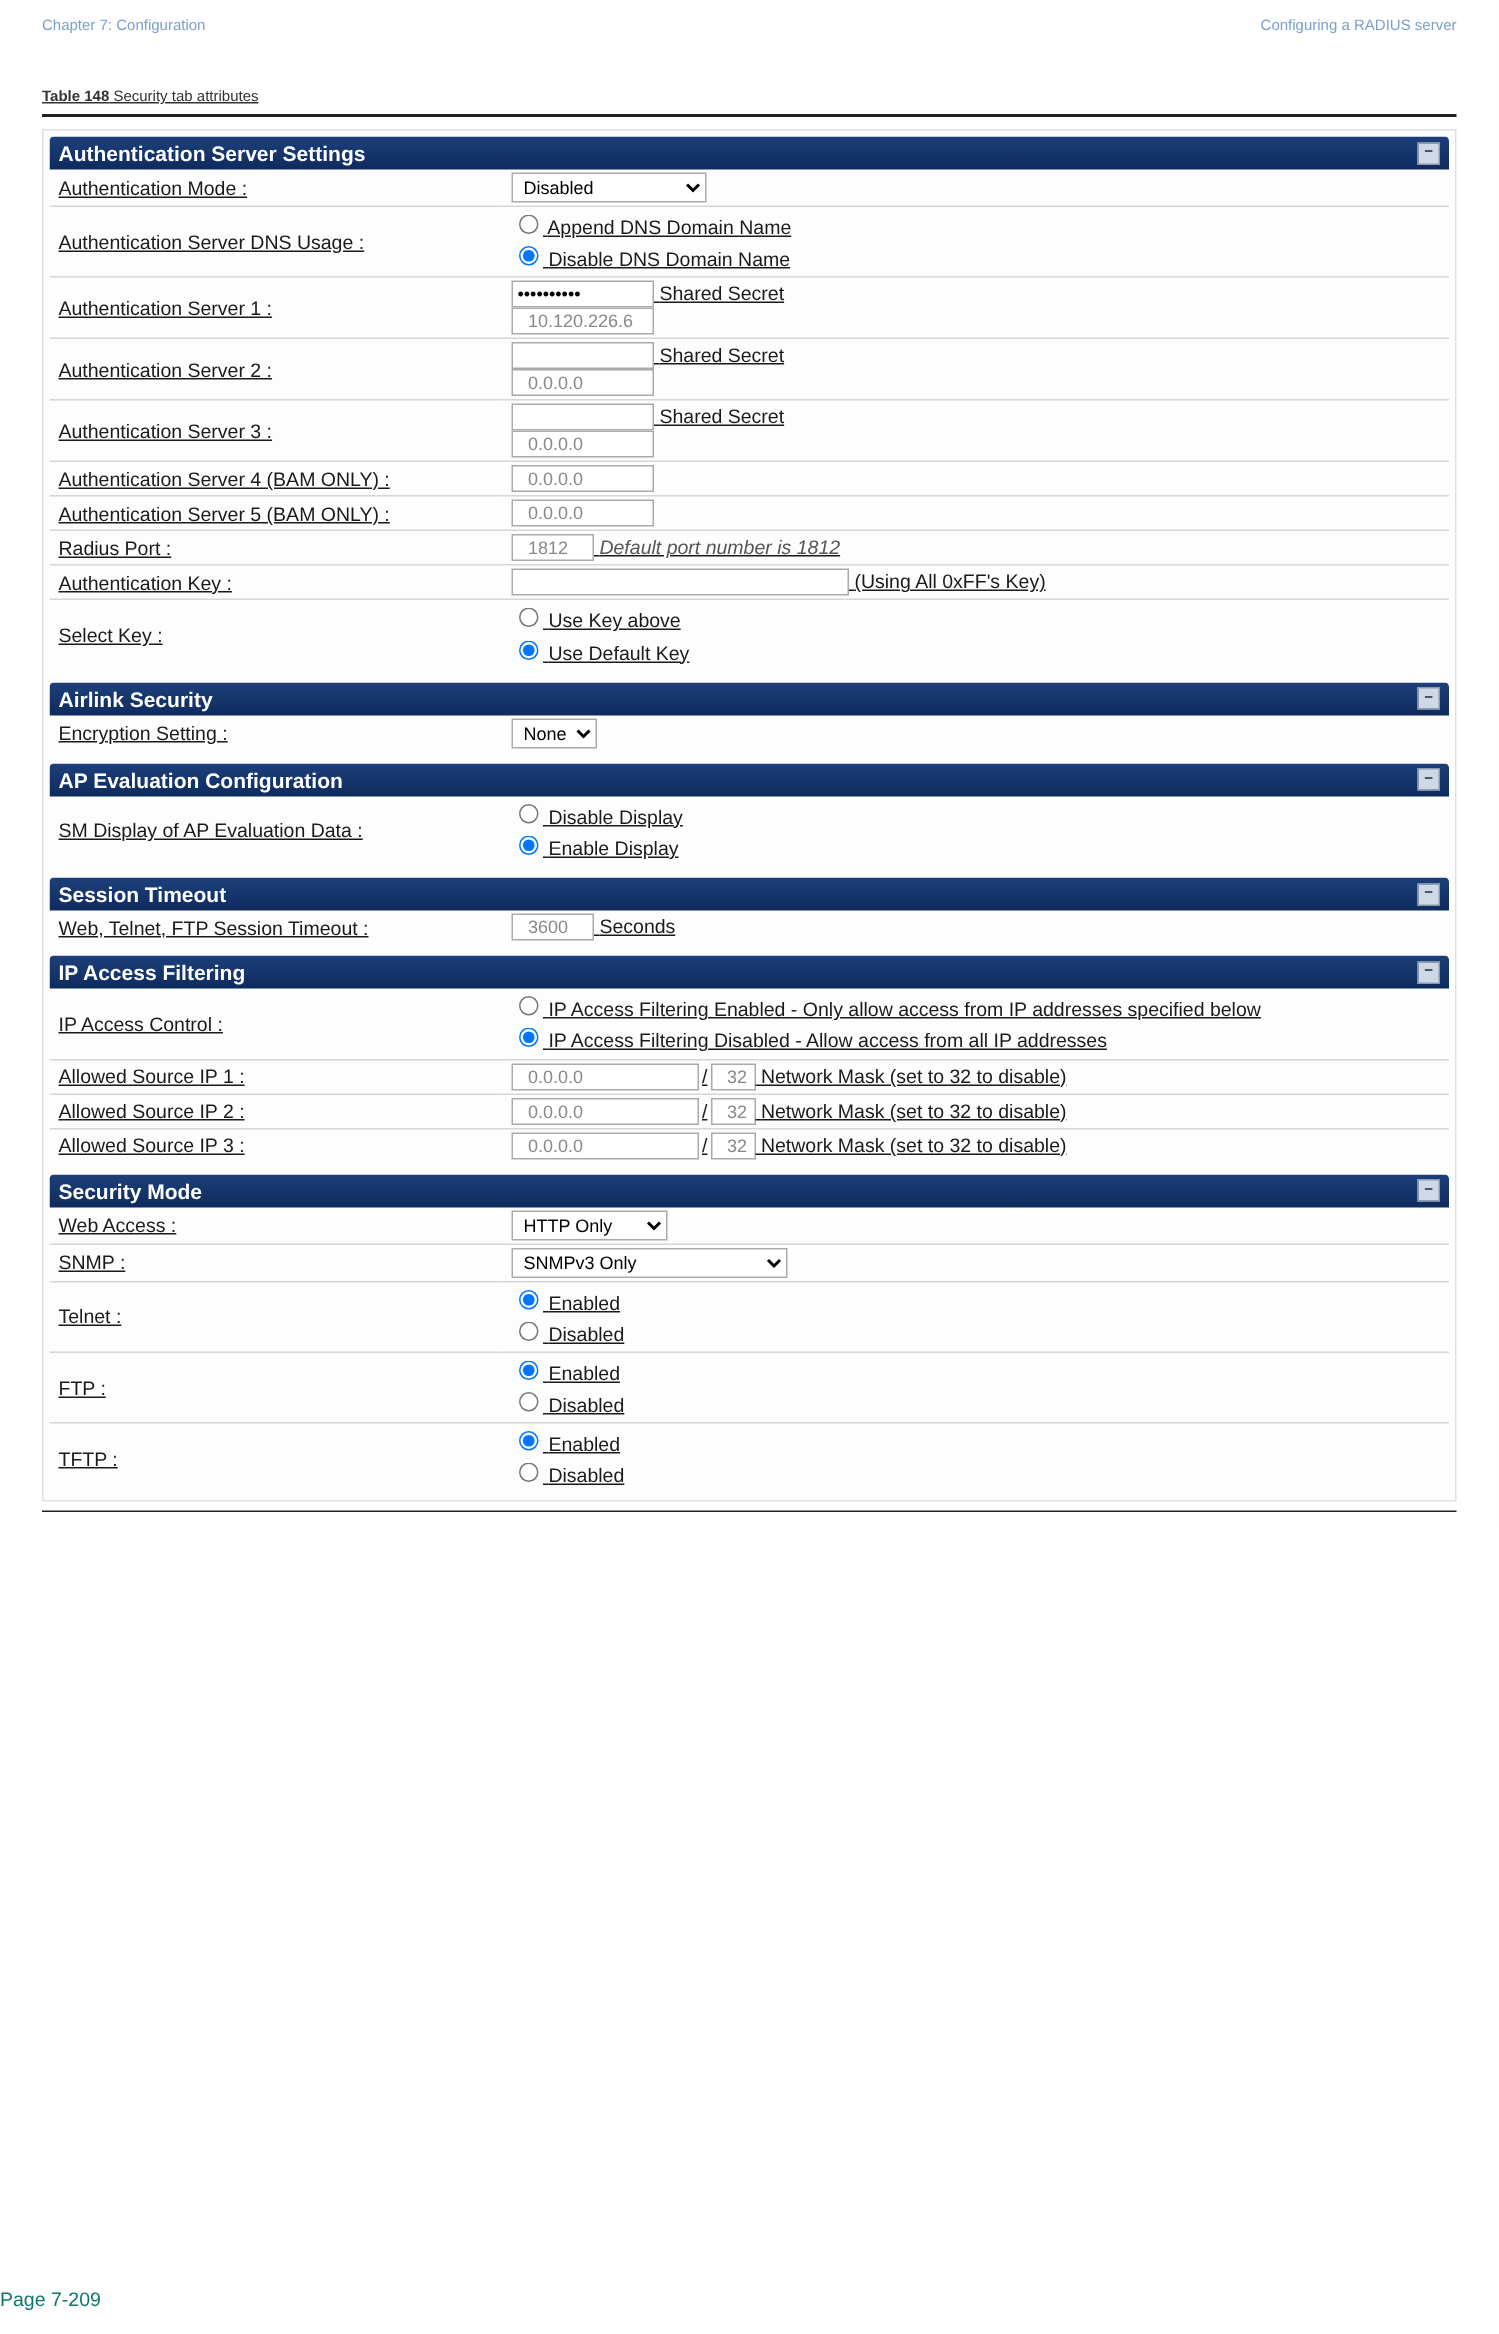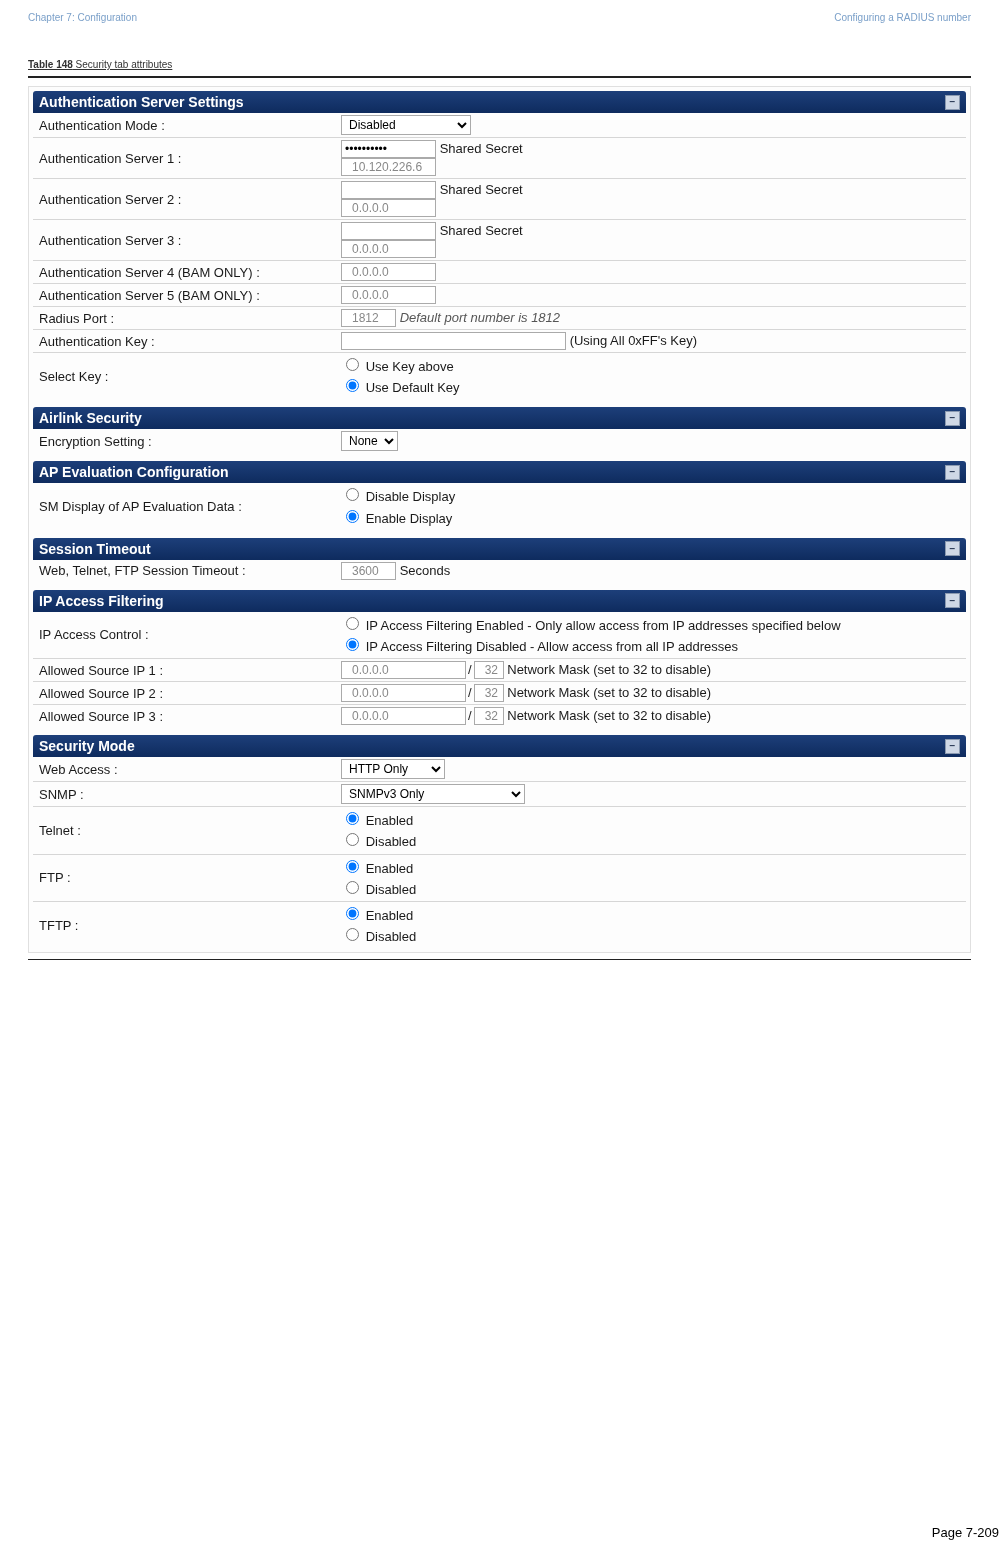--- a/index.html
+++ b/index.html
@@ -74,57 +74,58 @@
   table.form {
     width: 100%;
     border-collapse: collapse;
     font-size: 13px;
     color: #1a1a1a;
   }
   table.form td {
     padding: 2px 6px;
     vertical-align: middle;
     border-top: 1px solid #d6d6d6;
+    text-decoration: underline;
   }
   table.form tr:first-child td { border-top: none; }
   td.lbl { width: 290px; }
   select, input[type=text], input[type=password] {
     font-family: Arial, Helvetica, sans-serif;
     font-size: 12px;
     border: 1px solid #aaa;
     padding: 1px 3px;
     background: #fff;
     box-sizing: border-box;
   }
   input.placeholder { color: #888; padding-left: 10px; }
   .radio-line { display: block; line-height: 1.4; }
   .italic { font-style: italic; color: #555; }
   .footer {
     position: absolute;
     bottom: 16px;
     left: 0;
     right: 0;
-    text-align: right;
-    color: #000000;
+    text-align: left;
+    color: #0f766e;
     font-size: 13px;
   }
   .slash { padding: 0 2px; }
   input.tiny { width: 30px; }
   input.small { width: 95px; }
   input.med { width: 125px; }
   input.port { width: 55px; }
   input.wide { width: 225px; }
   input.sess { width: 55px; }
 </style>
 </head>
 <body>
 
 <div class="page-header">
   <span>Chapter 7:  Configuration</span>
-  <span>Configuring a RADIUS number</span>
+  <span>Configuring a RADIUS server</span>
 </div>
 
 <div class="content">
   <p class="table-title">
     <span class="bold">Table 148</span><span> Security tab attributes</span>
   </p>
   <hr class="hr-thick">
 
   <div class="panel-wrap">
 
@@ -137,20 +138,27 @@
         <tbody>
             <tr>
           <td class="lbl">Authentication Mode :</td>
           <td>
             <select style="width:130px">
               <option>Disabled</option>
             </select>
           </td>
         </tr>
         <tr>
+          <td class="lbl">Authentication Server DNS Usage :</td>
+          <td>
+            <span class="radio-line"><input type="radio" style=""> <span>Append DNS Domain Name</span></span>
+            <span class="radio-line"><input type="radio" checked="" style=""> <span>Disable DNS Domain Name</span></span>
+          </td>
+        </tr>
+        <tr>
           <td class="lbl">Authentication Server 1 :</td>
           <td>
             <input type="password" class="small" value="----------" style=""> <span>Shared Secret</span><br>
             <input type="text" class="small placeholder" value="10.120.226.6" style="">
           </td>
         </tr>
         <tr>
           <td class="lbl">Authentication Server 2 :</td>
           <td>
             <input type="text" class="small" style=""> <span>Shared Secret</span><br>

